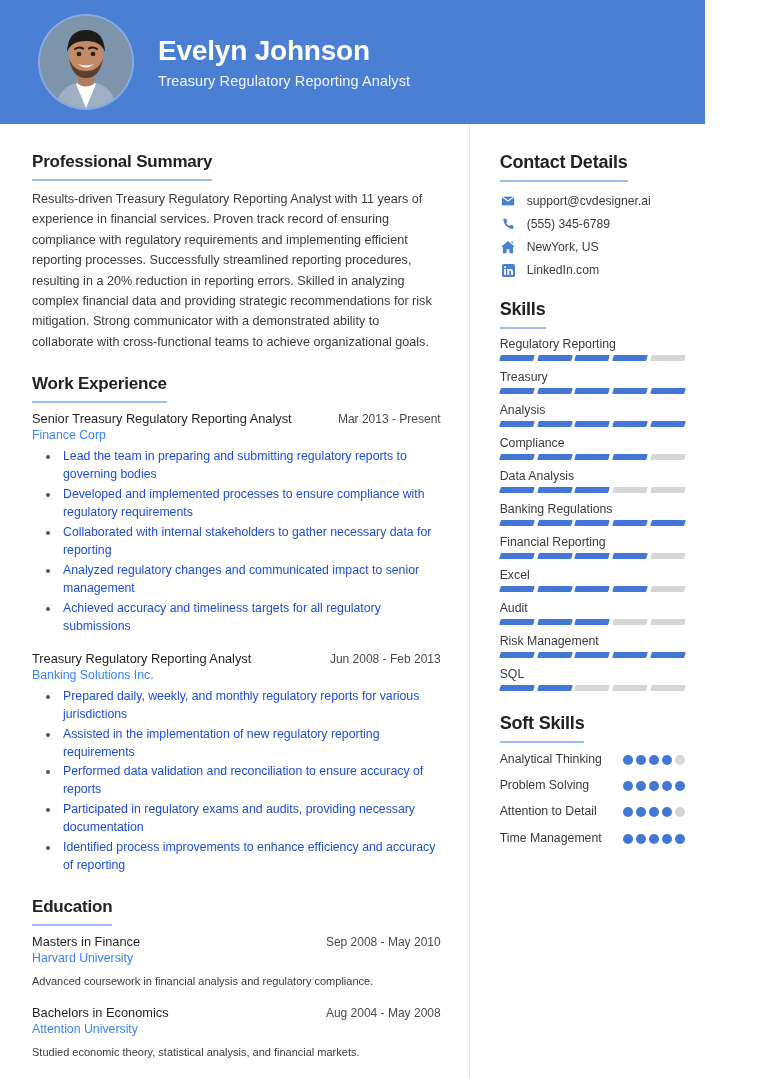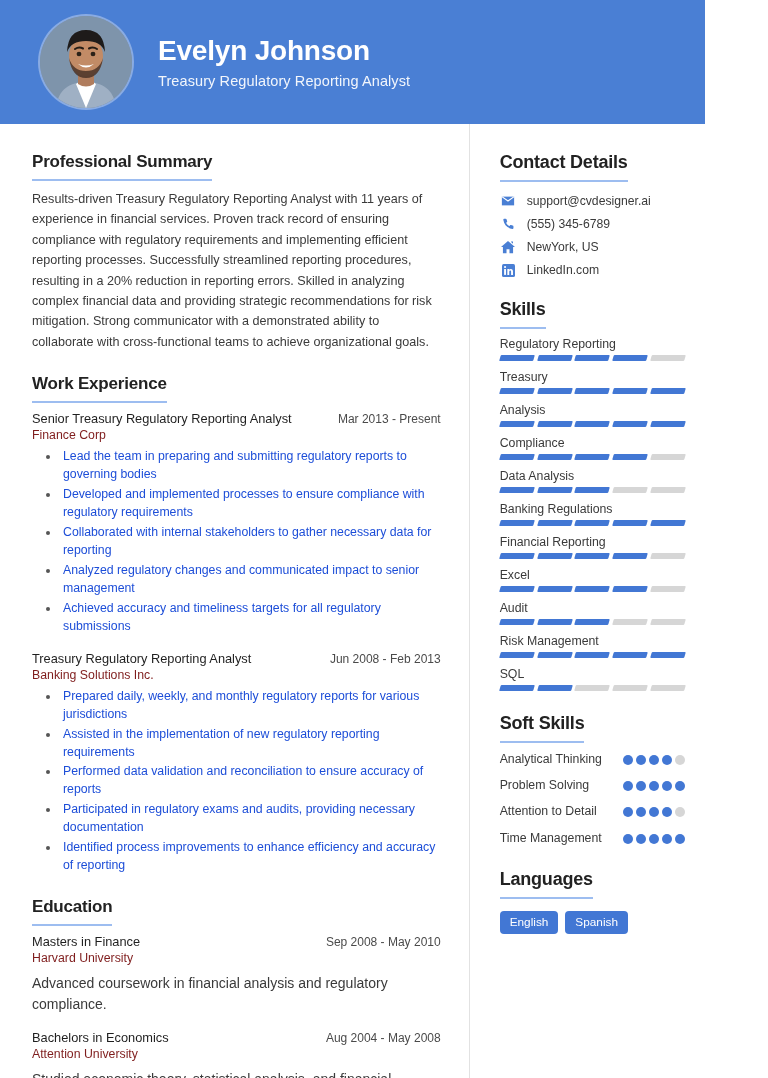--- a/index.html
+++ b/index.html
@@ -116,25 +116,25 @@
     color: #1f1f1f;
   }
   .entry-date {
     font-size: 12px;
     color: #4a4a4a;
     white-space: nowrap;
     padding-left: 12px;
   }
   .entry-org {
     font-size: 12.3px;
-    color: #7f1d1d;
+    color: #3b82f6;
     margin-top: 2px;
   }
   .entry-desc {
-    font-size: 14px;
+    font-size: 11px;
     color: #3a3a3a;
     margin-top: 8px;
     line-height: 1.5;
   }
 
   .bullets {
     margin: 6px 0 0 16px;
     padding-left: 12px;
   }
   .bullets li {
@@ -534,23 +534,16 @@
                 <span class="dot on"></span>
                 <span class="dot on"></span>
                 <span class="dot on"></span>
                 <span class="dot on"></span>
                 <span class="dot on"></span>
               </div>
             </div>
           </div>
       </div>
 
-      <div class="section">
-        <div class="sec-title small">Languages</div>
-        <div class="langs" id="languages-list">
-            <span class="lang-chip">English</span>
-            <span class="lang-chip">Spanish</span>
-          </div>
-      </div>
 
     </div>
   </div>
 </div>
 
 </body></html>

